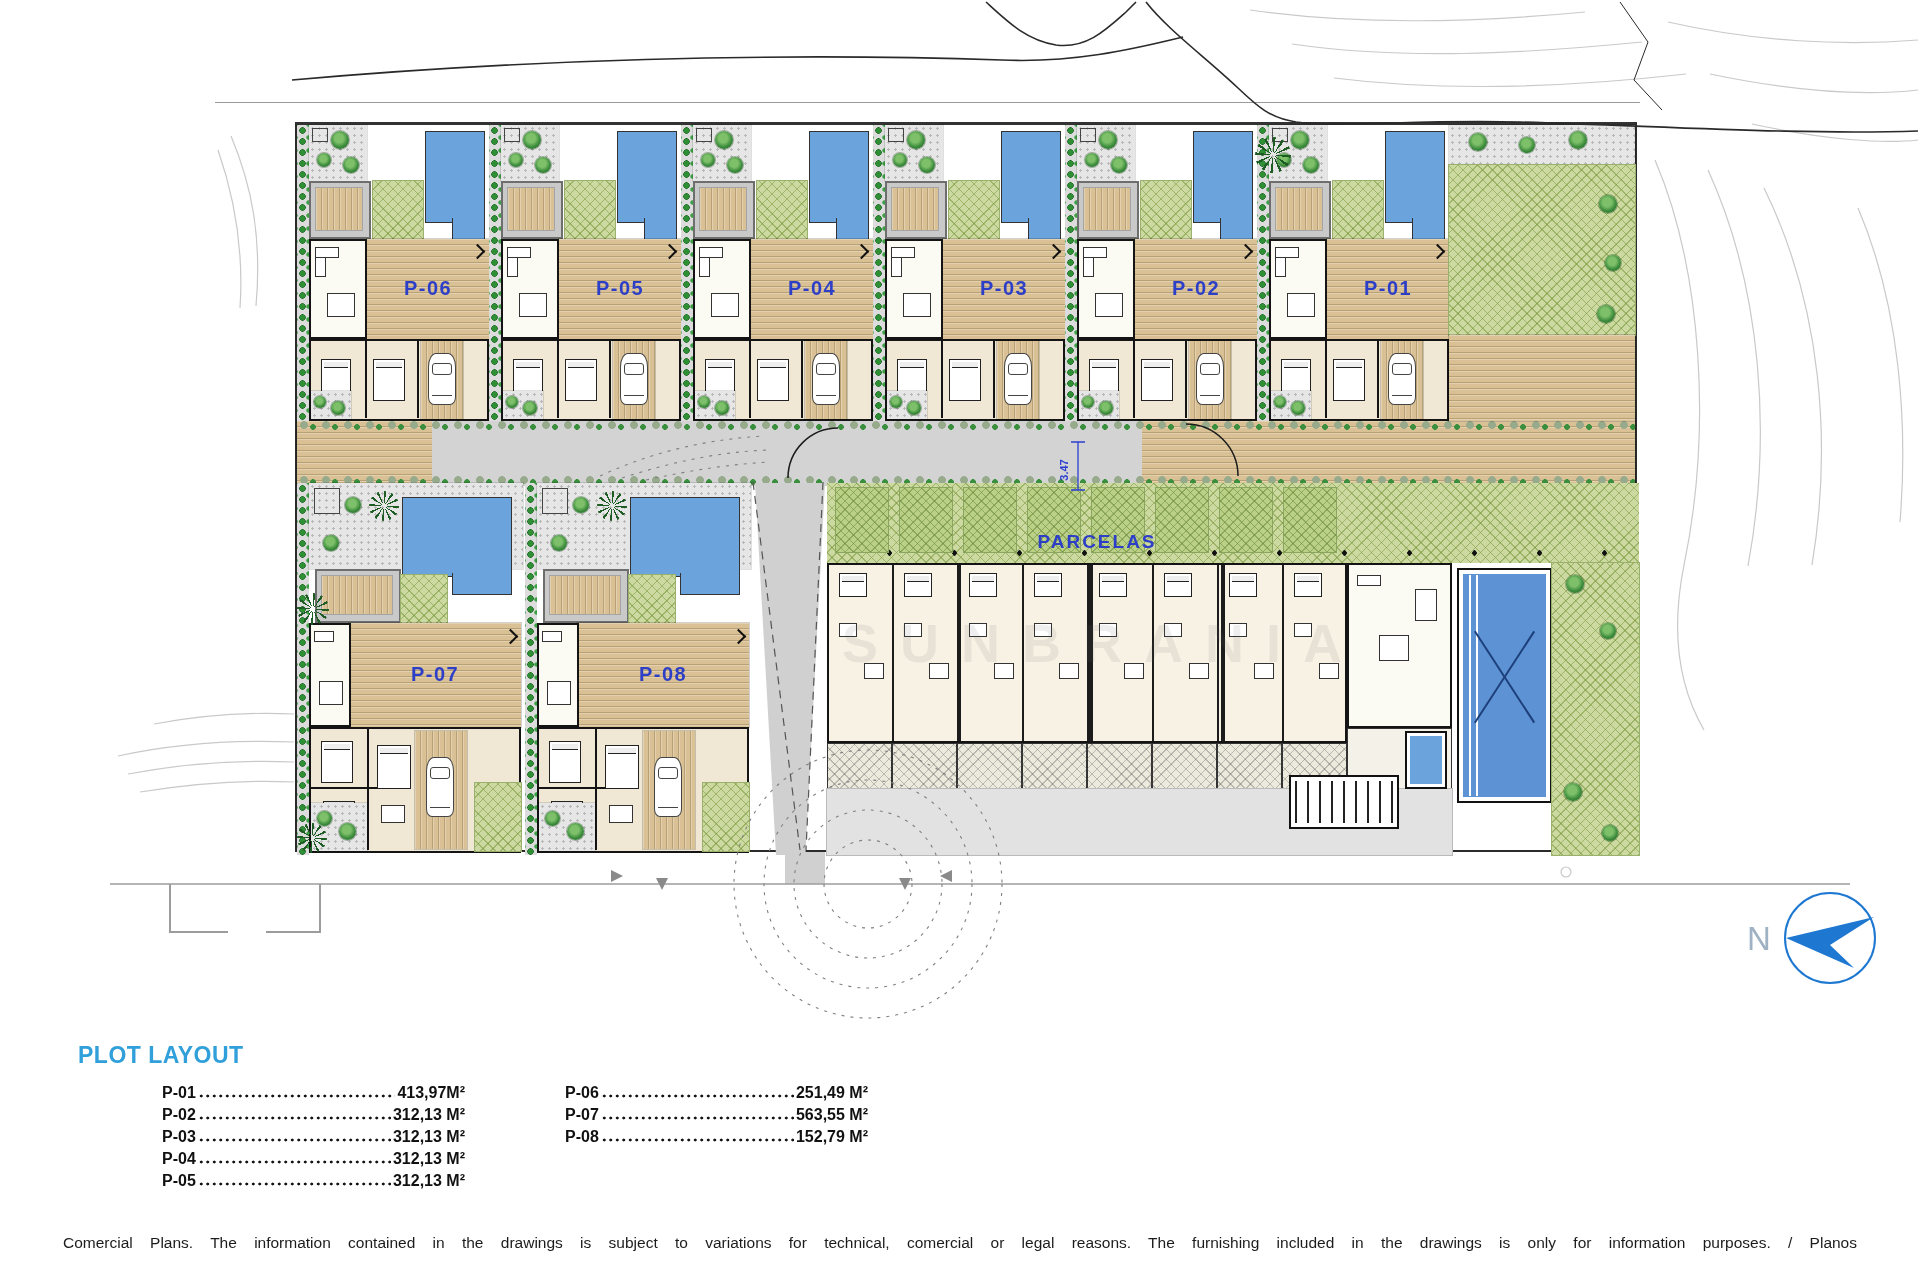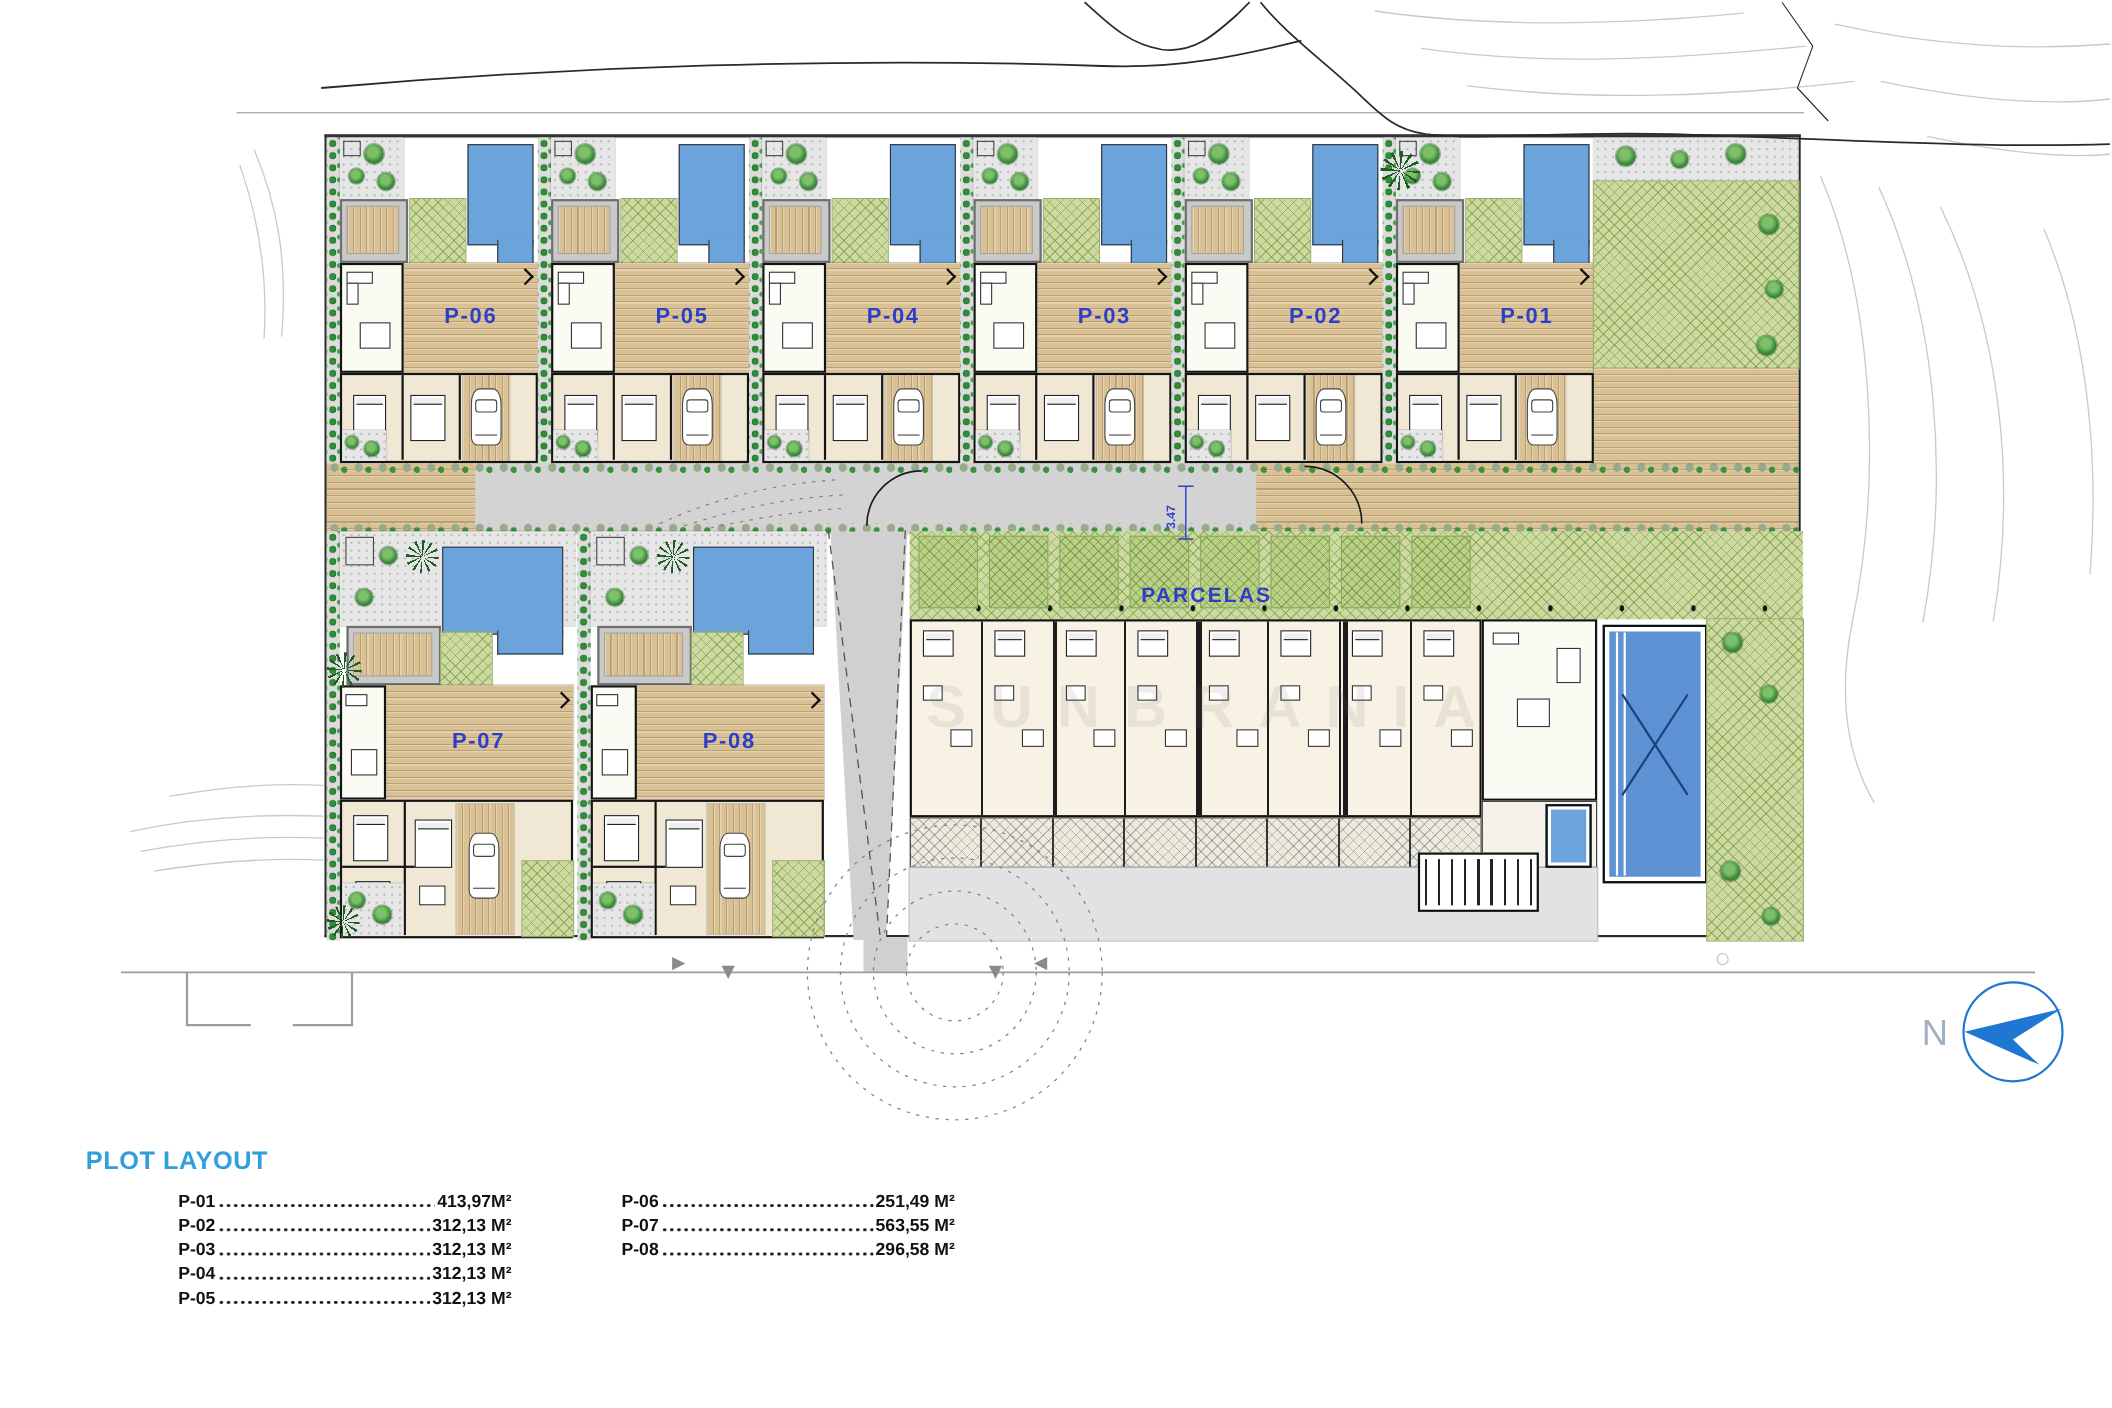--- a/index.html
+++ b/index.html
@@ -641,21 +641,22 @@
   <span class="lval">251,49 M²</span>
 </div>
           <div class="lrow">
   <span class="lplot">P-07</span>
   <span class="ldots"></span>
   <span class="lval">563,55 M²</span>
 </div>
           <div class="lrow">
   <span class="lplot">P-08</span>
   <span class="ldots"></span>
-  <span class="lval">296,58 M²</span>
+  <span class="lval">152,79 M²</span>
 </div>
         </div>
     </div>
   </div>
 
   <div class="disclaimer">
+    <div>Comercial Plans. The information contained in the drawings is subject to variations for technical, comercial or legal reasons. The furnishing included in the drawings is only for information purposes. / Planos</div>
   </div>
 </div>
 
 </body></html>

